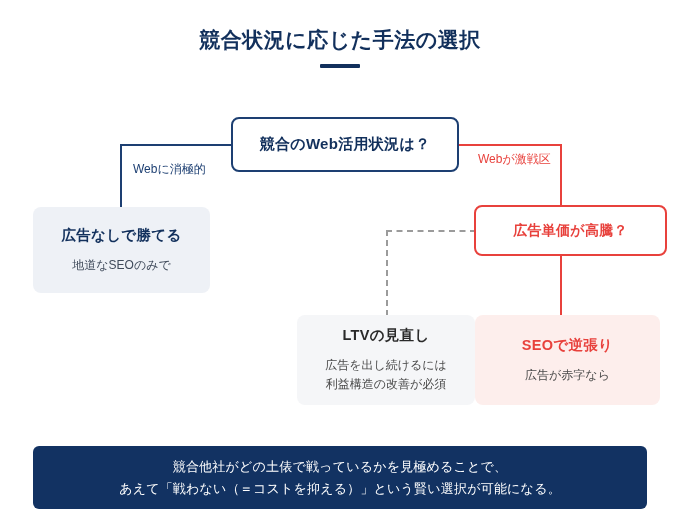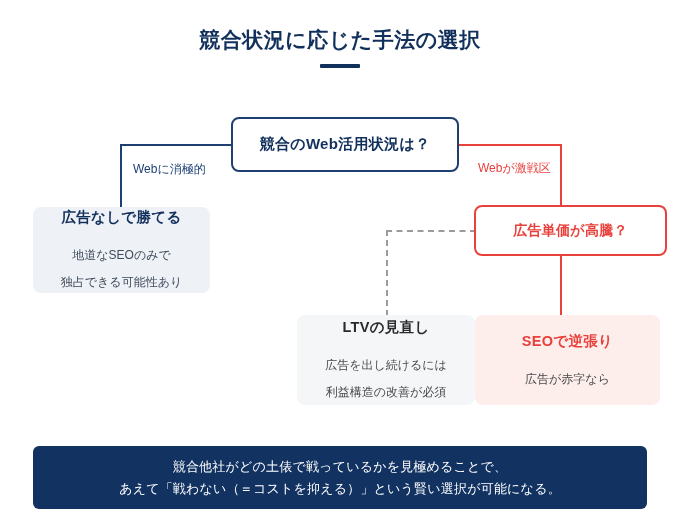--- a/index.html
+++ b/index.html
@@ -92,34 +92,33 @@
   
   .branch-label {
     position: absolute;
     font-size: 12px;
     color: #1d3f72;
     white-space: nowrap;
   }
   .branch-label.red { color: #e8413c; }
 
   #label-left  { left: 133px; top: 161px; }
-  #label-right { left: 478px; top: 160px; }
+  #label-right { left: 478px; top: 151px; }
 
   
   .card {
     position: absolute;
     box-sizing: border-box;
     border-radius: 8px;
     display: flex;
     flex-direction: column;
     align-items: center;
     justify-content: center;
     text-align: left;
     padding: 0 8px;
-    gap: 8px;
   }
   .card .card-title {
     font-size: 14.5px;
     font-weight: bold;
     margin-bottom: 11px;
     letter-spacing: 0.3px;
   }
   .card .card-line {
     font-size: 12px;
     line-height: 19px;
@@ -190,21 +189,20 @@
 
   <div class="decision red" id="decision-cpc">広告単価が高騰？</div>
 
   <div class="branch-label" id="label-left">Webに消極的</div>
 
   <div class="branch-label red" id="label-right">Webが激戦区</div>
 
   <div class="card" id="card-win">
     <div class="card-title">広告なしで勝てる</div>
     <div class="card-line">地道なSEOのみで</div>
-    <div class="card-line">独占できる可能性あり</div>
   </div>
 
   <div class="card" id="card-ltv">
     <div class="card-title">LTVの見直し</div>
     <div class="card-line">広告を出し続けるには</div>
     <div class="card-line">利益構造の改善が必須</div>
   </div>
 
   <div class="card" id="card-seo">
     <div class="card-title">SEOで逆張り</div>

